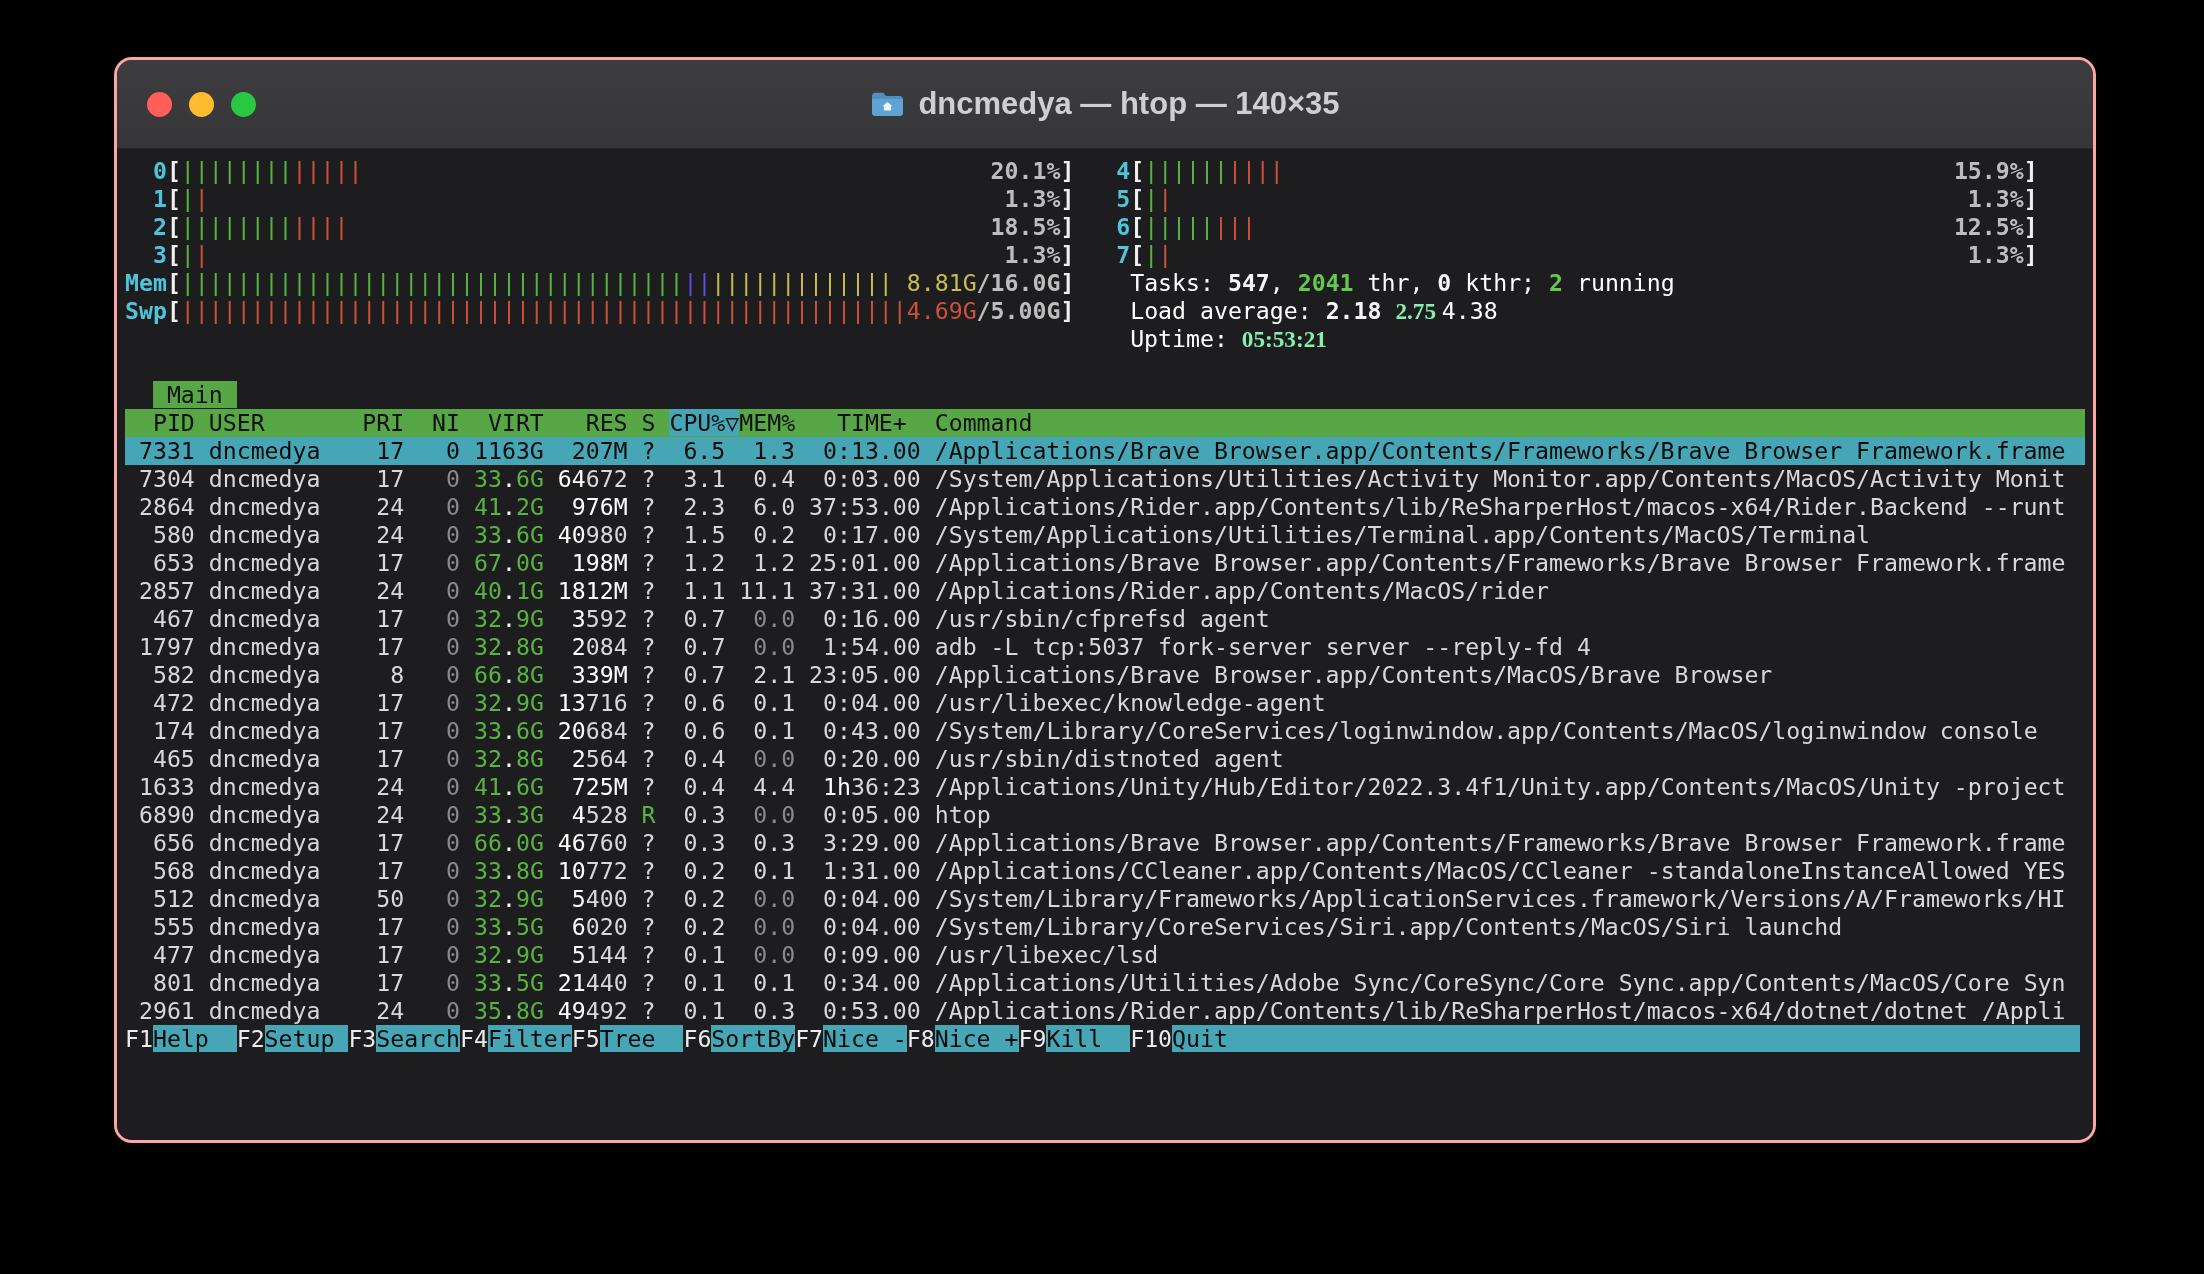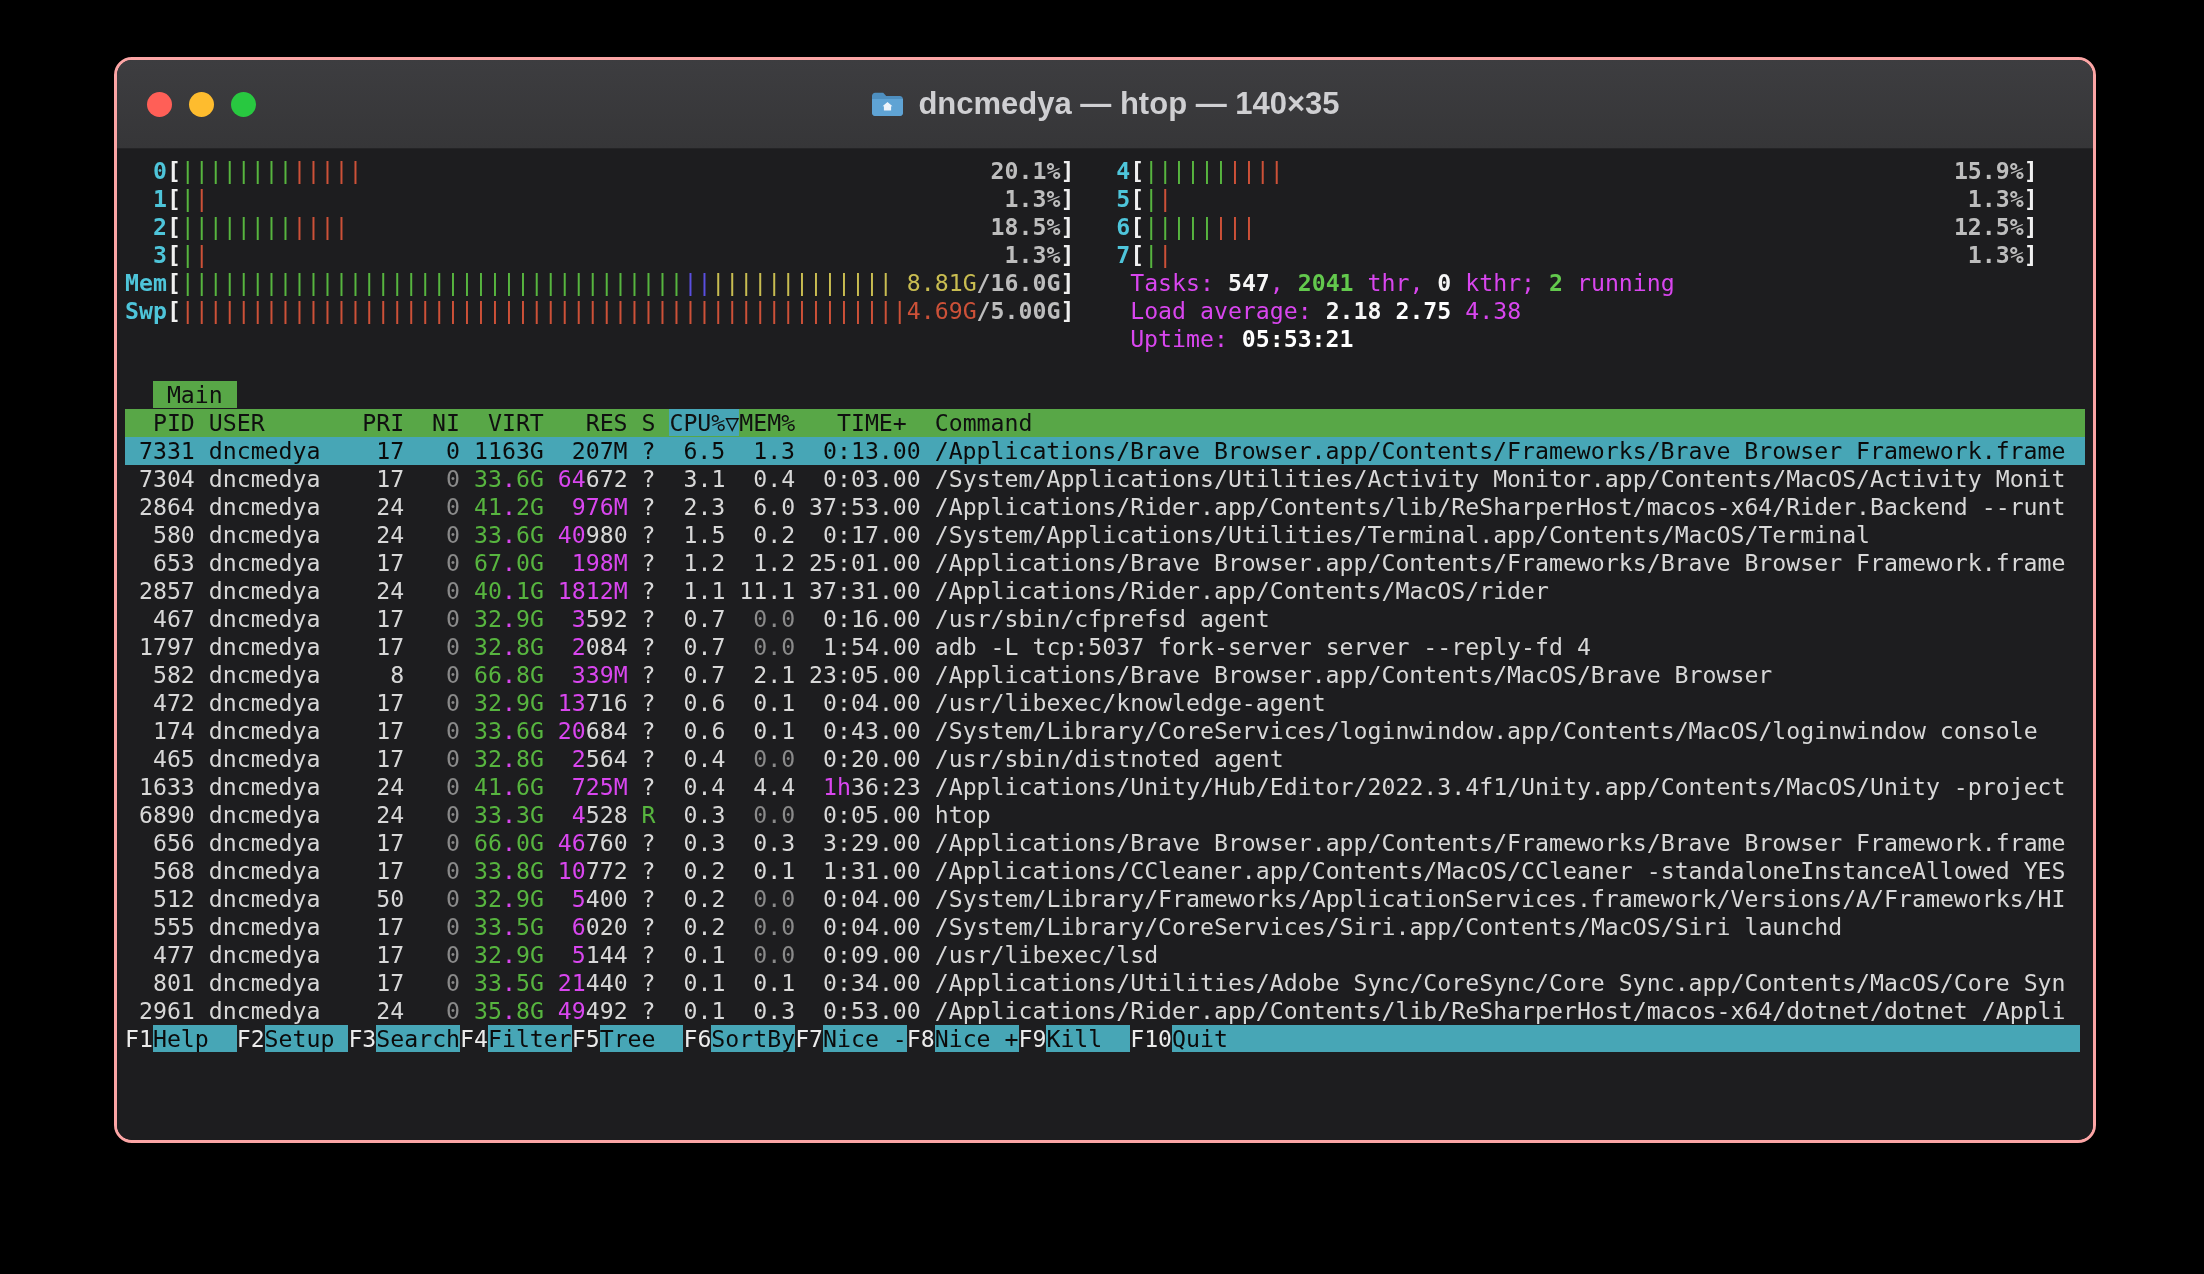--- a/index.html
+++ b/index.html
@@ -16,22 +16,22 @@
   .titlewrap{display:flex;align-items:center;gap:14px;font-family:"Liberation Sans",sans-serif;
     font-weight:bold;font-size:31px;color:#cfcfd2;}
   .foldericon{display:inline-flex;}
   .term{position:relative;height:991px;background:#1d1d1f;padding:8px 8px 0 8px;
     font-family:"DejaVu Sans Mono",monospace;font-size:23.2px;line-height:28px;
     display:flex;flex-direction:column;}
   .line{height:28px;white-space:pre;overflow:hidden;flex:0 0 28px;}
   .fg{color:#d8d8d8;}
   .dim{color:#8a8a8a;}
   .bw{color:#f6f6f6;font-weight:bold;}
-  .cyan{color:#d946ef;}
-  .bcyan{color:#ffffff;font-weight:bold;}
+  .cyan{color:#ffffff;}
+  .bcyan{color:#86efac;font-weight:bold;font-family:Liberation Serif, serif;}
   .green{color:#57b53f;}
   .bgreen{color:#63c94d;font-weight:bold;}
   .red{color:#cd5138;}
   .yellow{color:#c9bd51;}
   .blue{color:#5a4fe0;}
   .pct{color:#bdbdbd;font-weight:bold;}
   .mlabel{color:#4ec5da;font-weight:bold;}
   .bracket{color:#f0f0f0;font-weight:bold;}
   .tab{background:#58a747;color:#101010;}
   .hdr-row{background:#58a747;}

